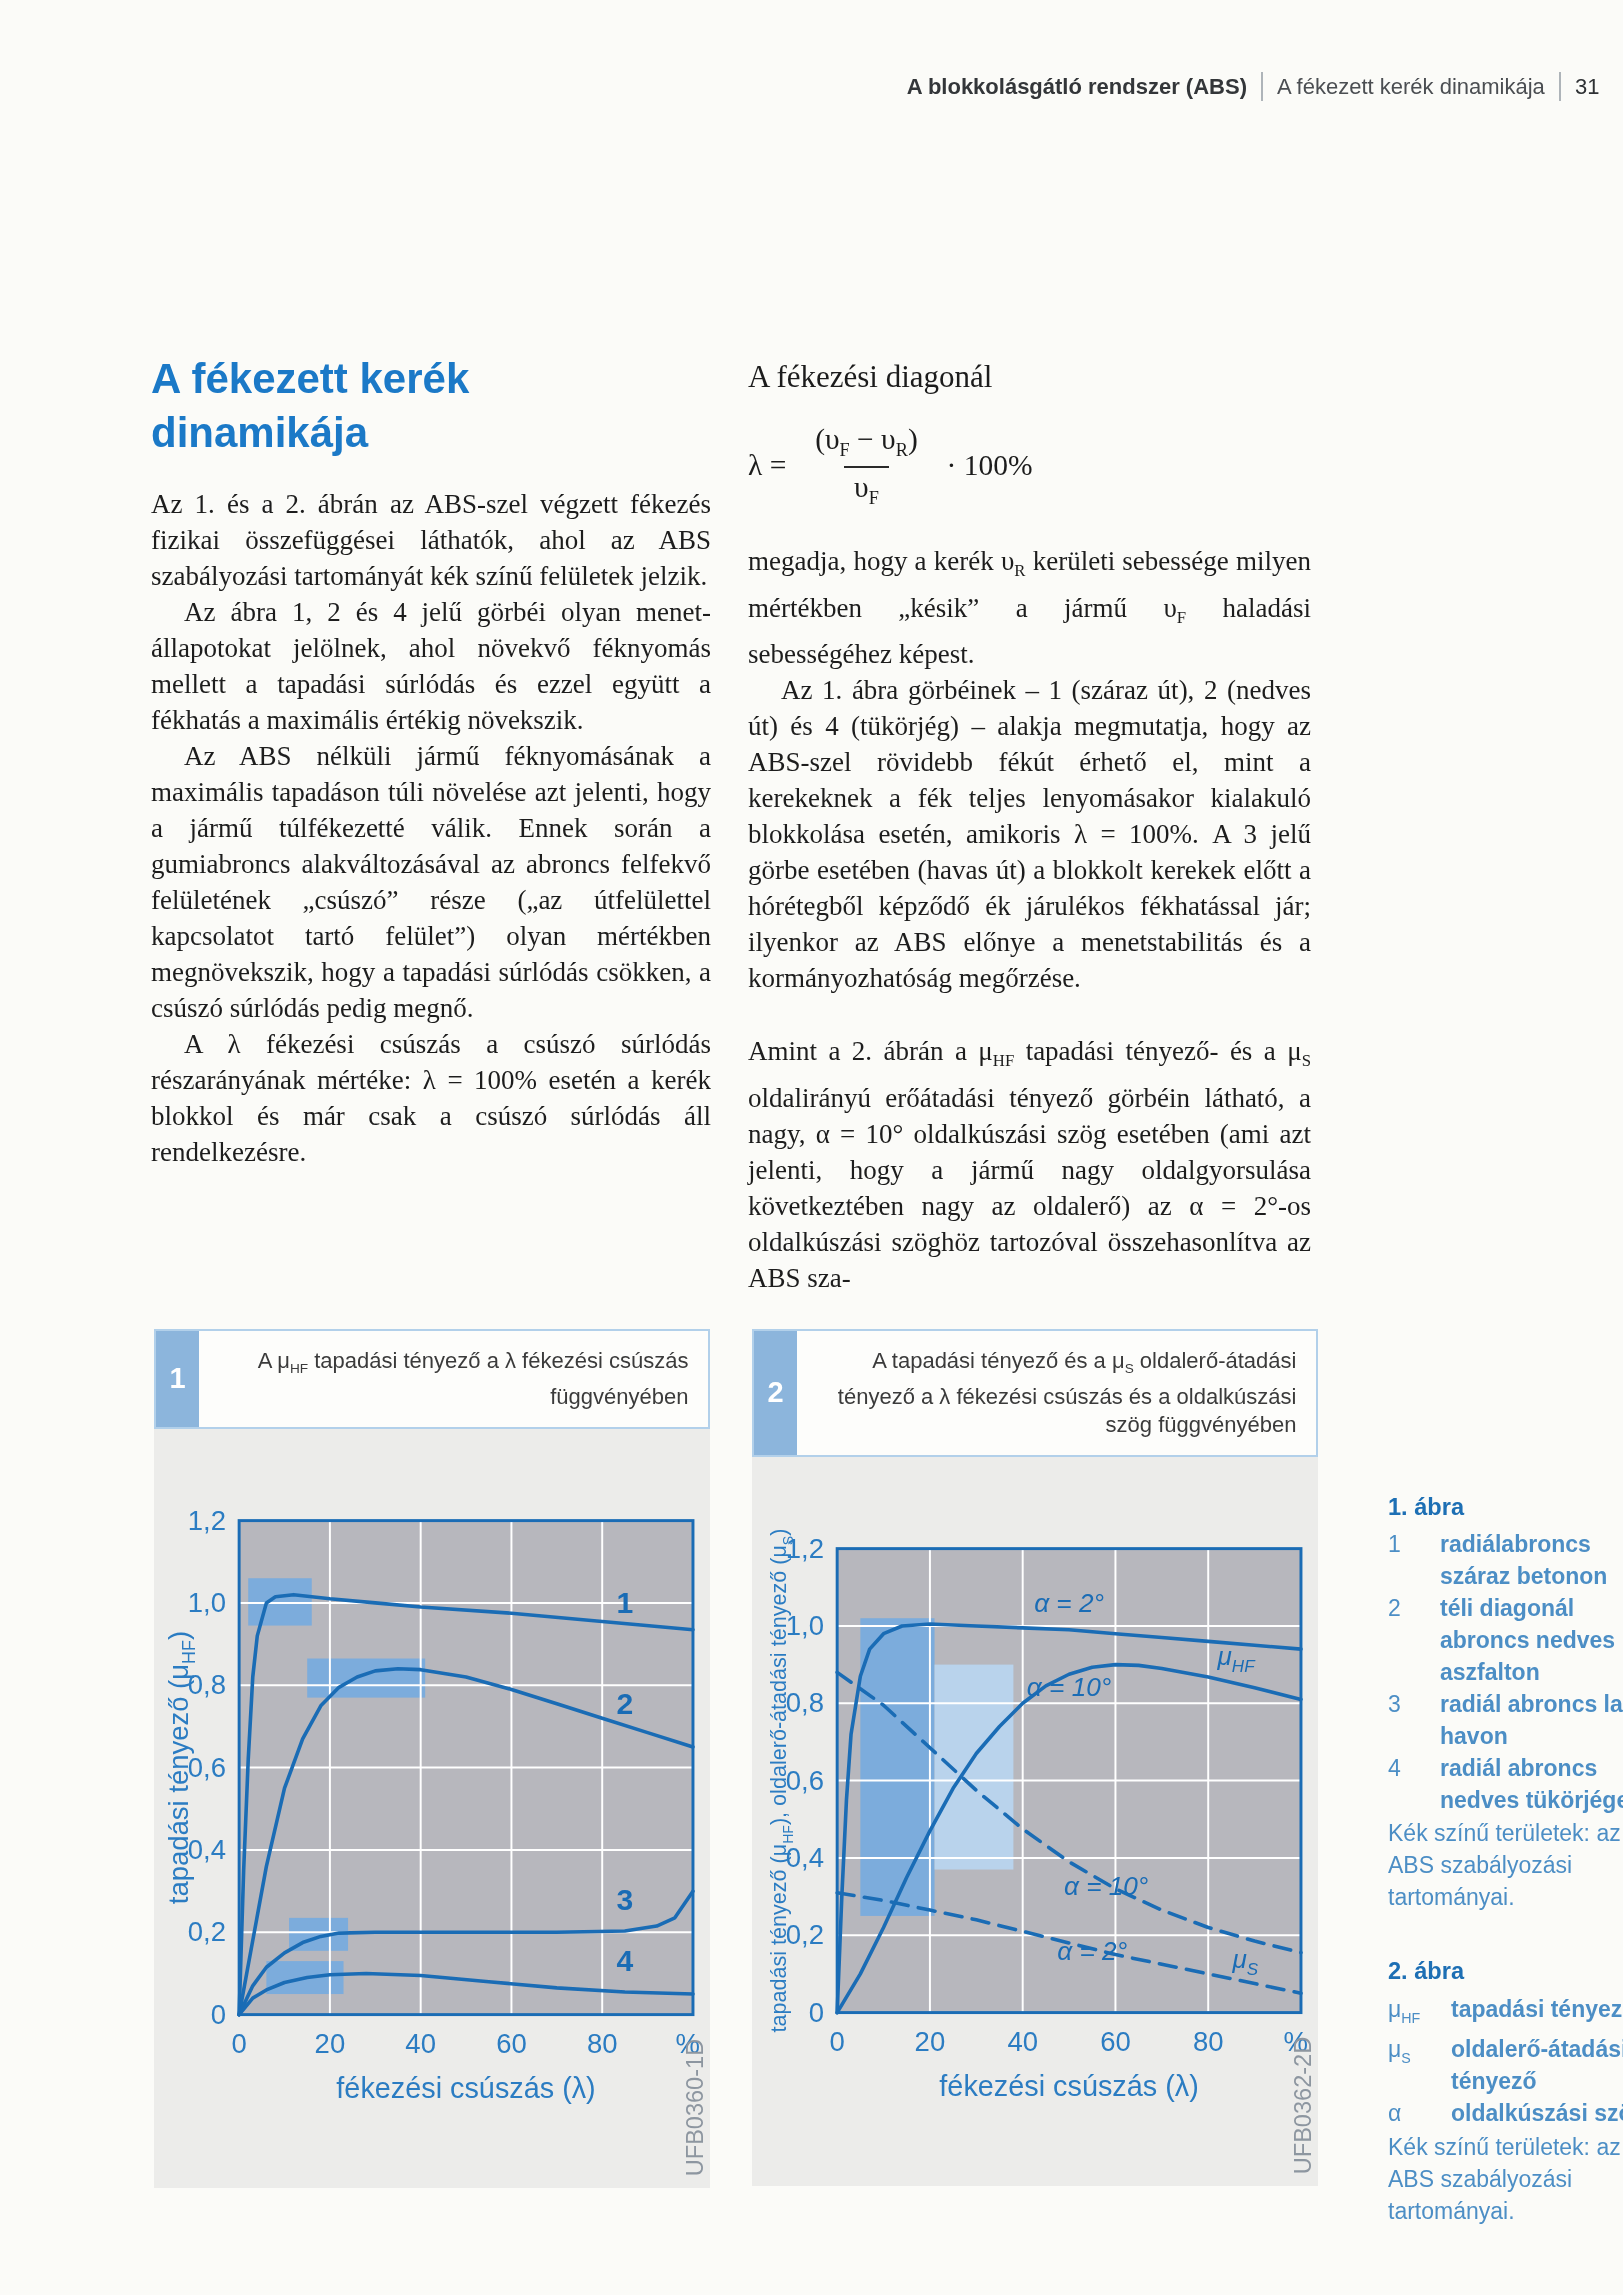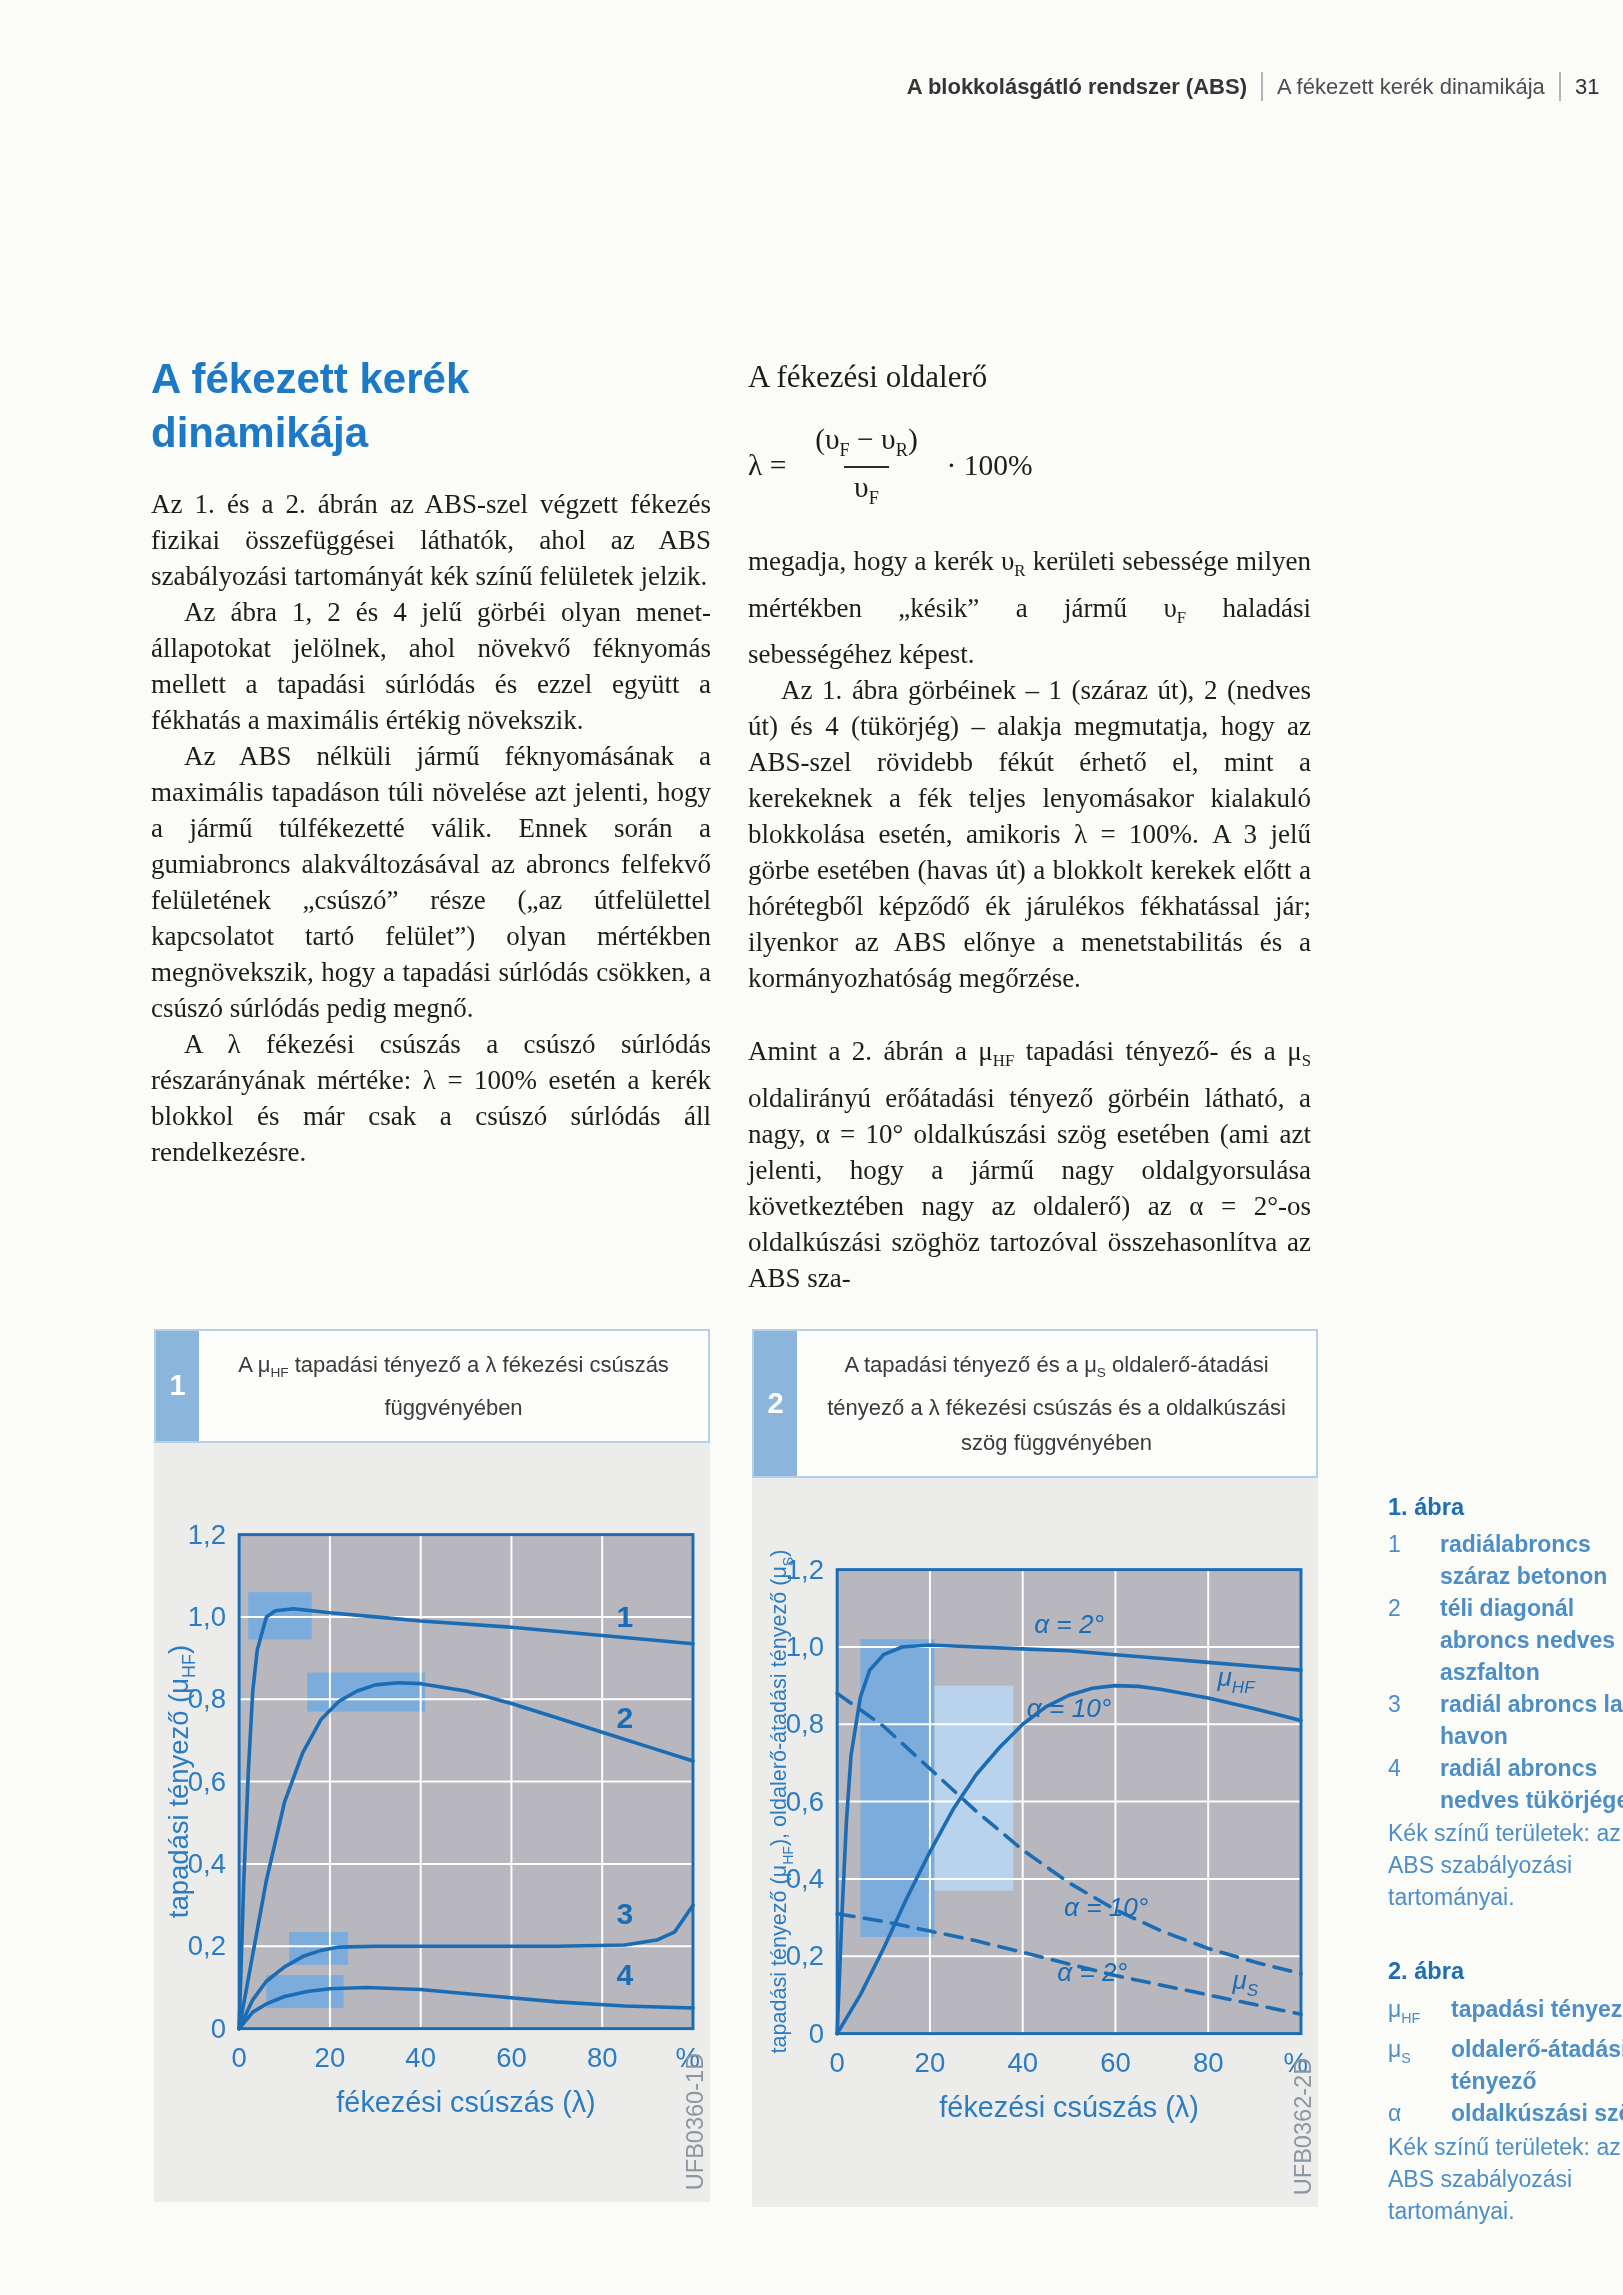--- a/index.html
+++ b/index.html
@@ -37,21 +37,21 @@
   .frac .num{padding:0 10.5px 5.2px 10.5px;}
   .frac .den{border-top:2px solid #2a2a2a;padding:3.9px 10.5px 0 10.5px;}
 
   
   .figure{position:absolute;}
   .fig1{left:154px;top:1329px;width:556px;}
   .fig2{left:752px;top:1329px;width:566px;}
   .capbox{display:flex;border:2px solid #b2d0ea;background:#fdfdfb;box-sizing:border-box;}
   .capnum{flex:none;width:43px;background:#8cb5dc;color:#fff;font-size:29px;font-weight:bold;
           display:flex;align-items:center;justify-content:center;}
-  .captext{flex:1;padding:15.7px 19.6px;font-size:22px;line-height:35px;color:#3b3b3b;text-align:center;}
+  .captext{flex:1;padding:15.7px 19.6px;font-size:22px;line-height:28px;color:#3b3b3b;text-align:right;}
   .panel{background:#ececea;}
   .fig1 .panel{height:759px;}
   .fig2 .panel{height:729px;}
   .panel svg{display:block;width:100%;height:100%;}
   svg text{font-family:"Liberation Sans",sans-serif;}
 
   
   .sidebar{position:absolute;left:1388px;top:1491px;width:266px;
            font-size:23px;line-height:32px;color:#4c8ec5;text-align:left;}
   .leg-title{font-weight:bold;font-size:23.6px;color:#1d6fb4;margin-bottom:5.2px;}
@@ -78,21 +78,21 @@
   <h1 class="title">A fékezett kerék dinamikája</h1>
 
   <div class="textcol colL">
       <p class="">Az 1. és a 2. ábrán az ABS-szel végzett fékezés fizikai összefüggései láthatók, ahol az ABS szabályozási tartományát kék színű felületek jelzik.</p>
       <p class="ind ">Az ábra 1, 2 és 4 jelű görbéi olyan menet-állapotokat jelölnek, ahol növekvő féknyomás mellett a tapadási súrlódás és ezzel együtt a fékhatás a maximális értékig növekszik.</p>
       <p class="ind ">Az ABS nélküli jármű féknyomásának a maximális tapadáson túli növelése azt jelenti, hogy a jármű túlfékezetté válik. Ennek során a gumiabroncs alakváltozásával az abroncs felfekvő felületének „csúszó” része („az útfelülettel kapcsolatot tartó felület”) olyan mértékben megnövekszik, hogy a tapadási súrlódás csökken, a csúszó súrlódás pedig megnő.</p>
       <p class="ind ">A λ fékezési csúszás a csúszó súrlódás részarányának mértéke: λ = 100% esetén a kerék blokkol és már csak a csúszó súrlódás áll rendelkezésre.</p>
     </div>
 
   <div class="colR">
-    <h2 class="subhead">A fékezési oldalerő</h2>
+    <h2 class="subhead">A fékezési diagonál</h2>
     <div class="formula">
       <span>λ =</span>
       <span class="frac">
         <span class="num">(υ<sub>F</sub> − υ<sub>R</sub>)</span>
         <span class="den">υ<sub>F</sub></span>
       </span>
       <span>· 100%</span>
     </div>
     <div class="textcol">
         <p class="">megadja, hogy a kerék υ<sub>R</sub> kerületi sebessége milyen mértékben „késik” a jármű υ<sub>F</sub> haladási sebességéhez képest.</p>

